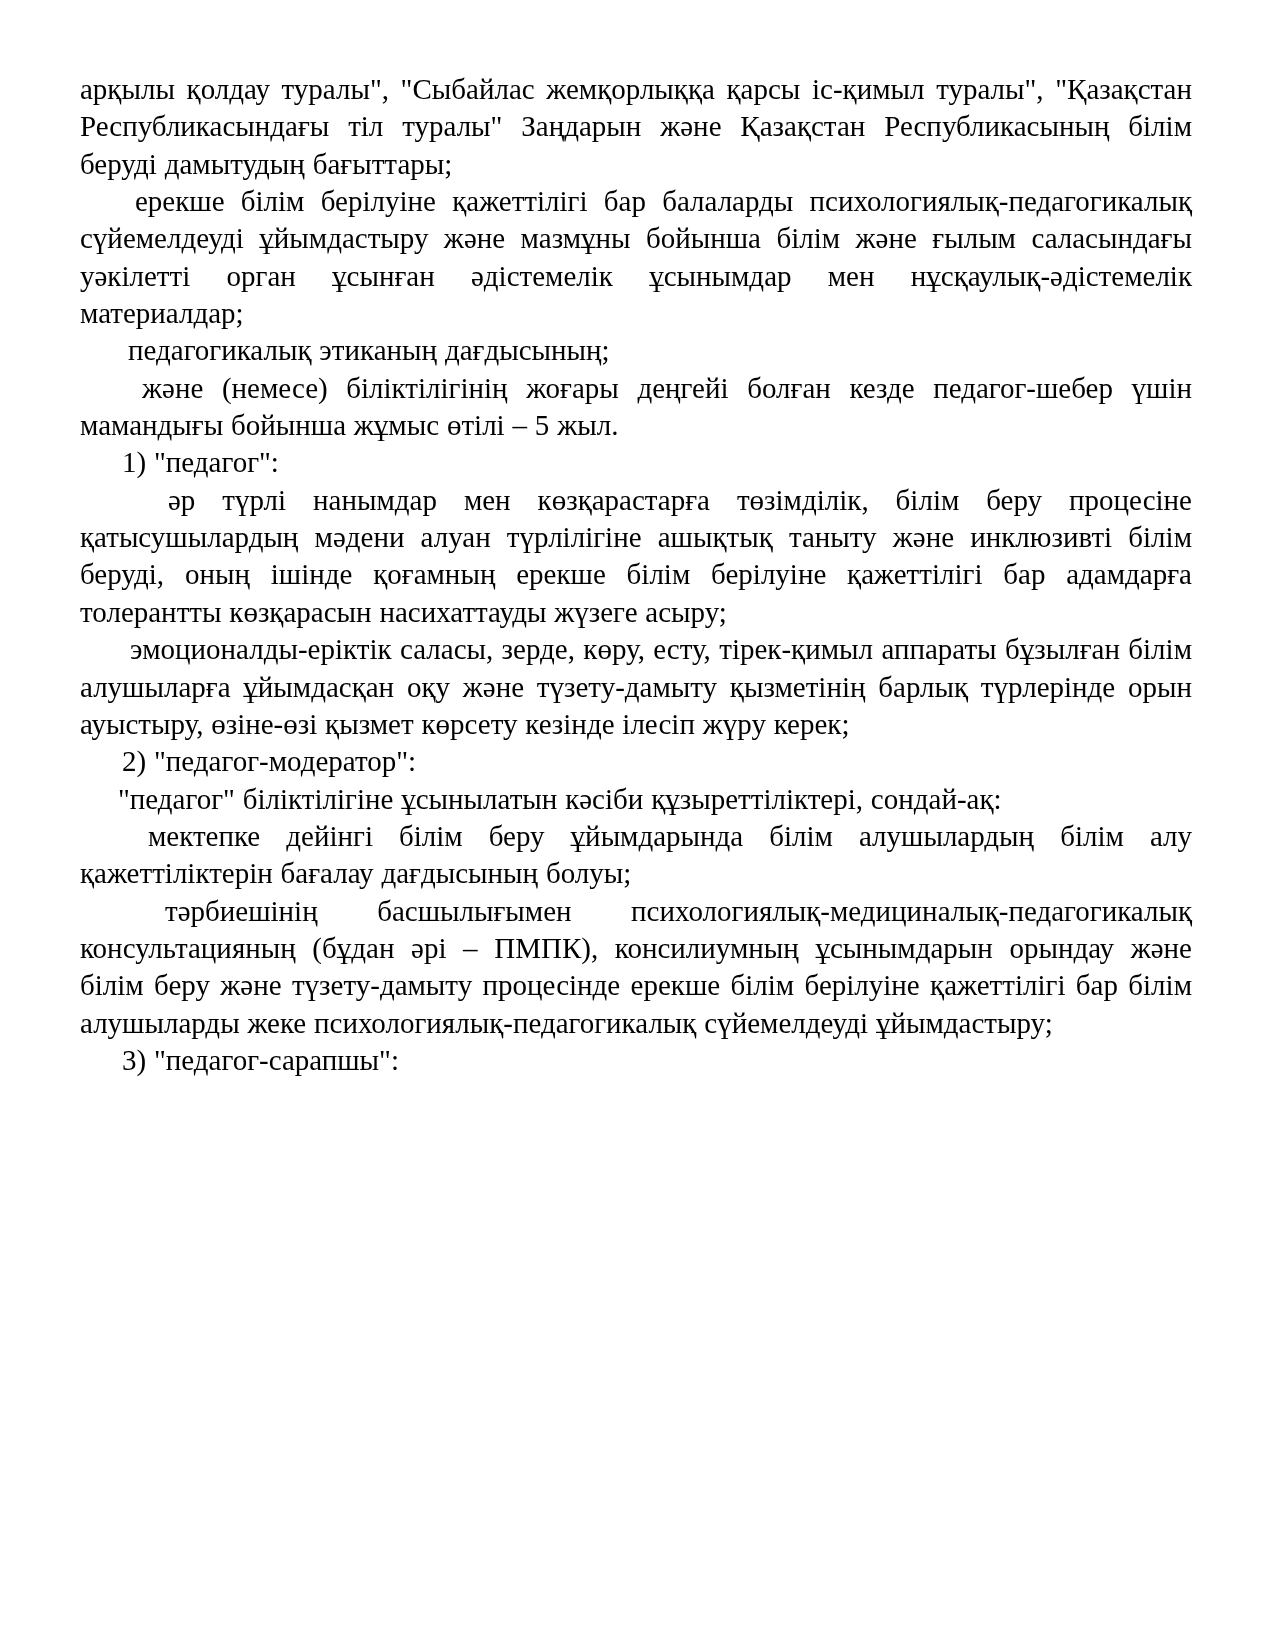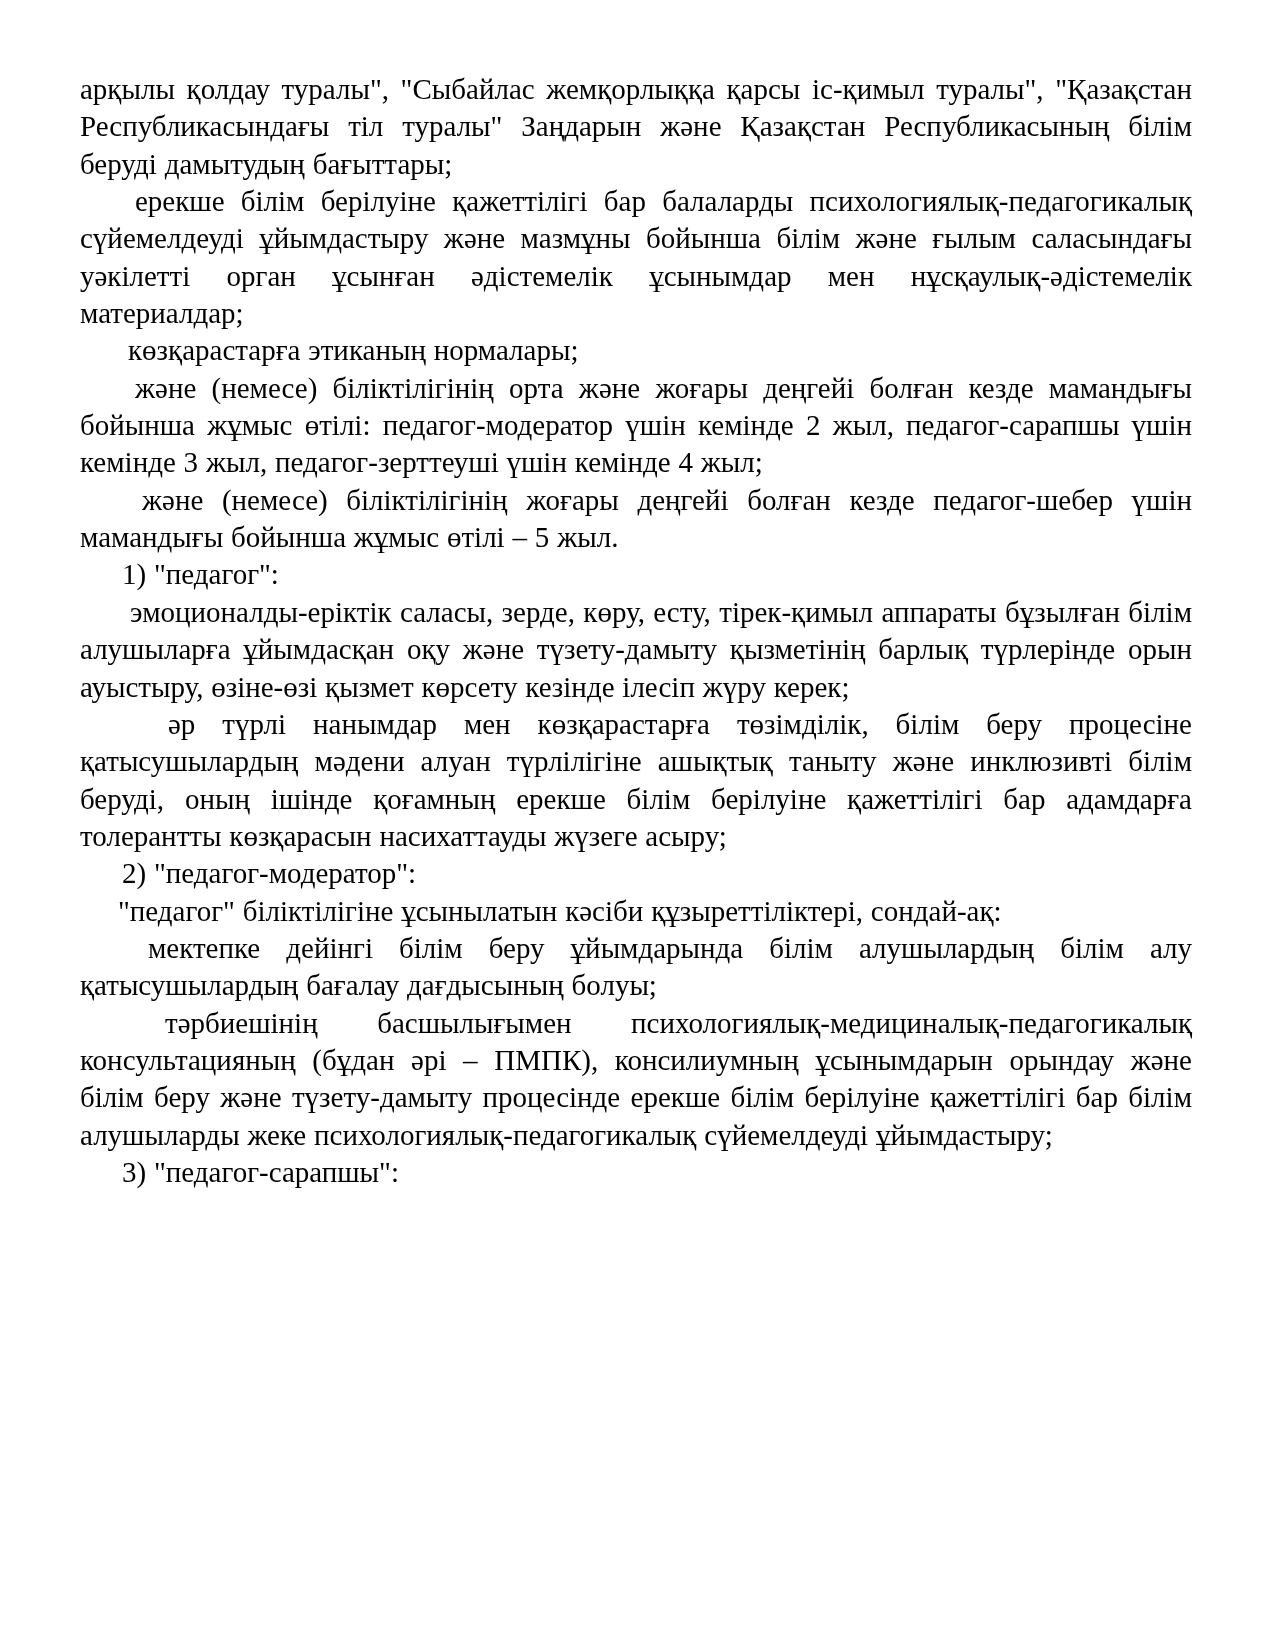--- a/index.html
+++ b/index.html
@@ -26,24 +26,23 @@
     text-align: justify;
     word-spacing: 0.02em;
   }
 </style>
 </head>
 <body>
 
 <div class="page">
   <p class="para" style="text-indent:0px">арқылы қолдау туралы", "Сыбайлас жемқорлыққа қарсы іс-қимыл туралы", "Қазақстан Республикасындағы тіл туралы" Заңдарын және Қазақстан Республикасының білім беруді дамытудың бағыттары;</p>
   <p class="para" style="text-indent:55px">ерекше білім берілуіне қажеттілігі бар балаларды психологиялық-педагогикалық сүйемелдеуді ұйымдастыру және мазмұны бойынша білім және ғылым саласындағы уәкілетті орган ұсынған әдістемелік ұсынымдар мен нұсқаулық-әдістемелік материалдар;</p>
-  <p class="para" style="text-indent:48px">көзқарастарға этиканың нормалары;</p>
-  <p class="para" style="text-indent:55px">және (немесе) біліктілігінің орта және жоғары деңгейі болған кезде мамандығы бойынша жұмыс өтілі: педагог-модератор үшін кемінде 2 жыл, педагог-сарапшы үшін кемінде 3 жыл, педагог-зерттеуші үшін кемінде 4 жыл;</p>
+  <p class="para" style="text-indent:48px">педагогикалық этиканың дағдысының;</p>
   <p class="para" style="text-indent:62px">және (немесе) біліктілігінің жоғары деңгейі болған кезде педагог-шебер үшін мамандығы бойынша жұмыс өтілі – 5 жыл.</p>
   <p class="para" style="text-indent:42px">1) "педагог":</p>
+  <p class="para" style="text-indent:88px">әр түрлі нанымдар мен көзқарастарға төзімділік, білім беру процесіне қатысушылардың мәдени алуан түрлілігіне ашықтық таныту және инклюзивті білім беруді, оның ішінде қоғамның ерекше білім берілуіне қажеттілігі бар адамдарға толерантты көзқарасын насихаттауды жүзеге асыру;</p>
   <p class="para" style="text-indent:50px">эмоционалды-еріктік саласы, зерде, көру, есту, тірек-қимыл аппараты бұзылған білім алушыларға ұйымдасқан оқу және түзету-дамыту қызметінің барлық түрлерінде орын ауыстыру, өзіне-өзі қызмет көрсету кезінде ілесіп жүру керек;</p>
-  <p class="para" style="text-indent:88px">әр түрлі нанымдар мен көзқарастарға төзімділік, білім беру процесіне қатысушылардың мәдени алуан түрлілігіне ашықтық таныту және инклюзивті білім беруді, оның ішінде қоғамның ерекше білім берілуіне қажеттілігі бар адамдарға толерантты көзқарасын насихаттауды жүзеге асыру;</p>
   <p class="para" style="text-indent:42px">2) "педагог-модератор":</p>
   <p class="para" style="text-indent:38px">"педагог" біліктілігіне ұсынылатын кәсіби құзыреттіліктері, сондай-ақ:</p>
-  <p class="para" style="text-indent:68px">мектепке дейінгі білім беру ұйымдарында білім алушылардың білім алу қатысушылардың бағалау дағдысының болуы;</p>
+  <p class="para" style="text-indent:68px">мектепке дейінгі білім беру ұйымдарында білім алушылардың білім алу қажеттіліктерін бағалау дағдысының болуы;</p>
   <p class="para" style="text-indent:85px">тәрбиешінің басшылығымен психологиялық-медициналық-педагогикалық консультацияның (бұдан әрі – ПМПК), консилиумның ұсынымдарын орындау және білім беру және түзету-дамыту процесінде ерекше білім берілуіне қажеттілігі бар білім алушыларды жеке психологиялық-педагогикалық сүйемелдеуді ұйымдастыру;</p>
   <p class="para" style="text-indent:42px">3) "педагог-сарапшы":</p>
 </div>
 
 </body></html>

